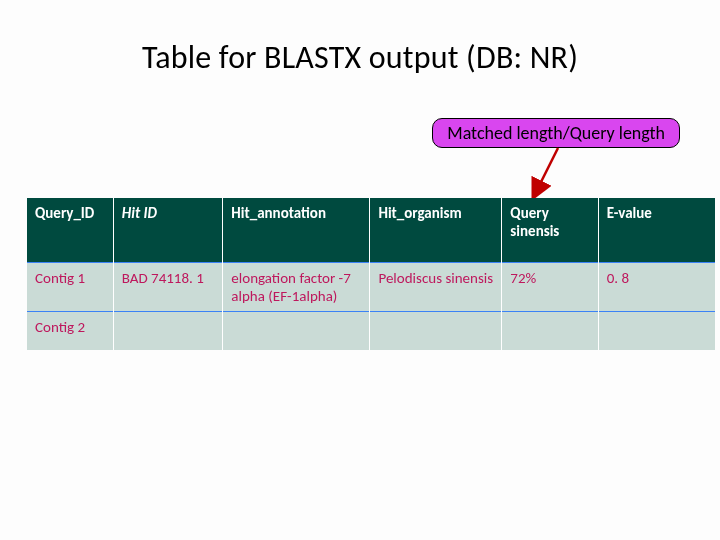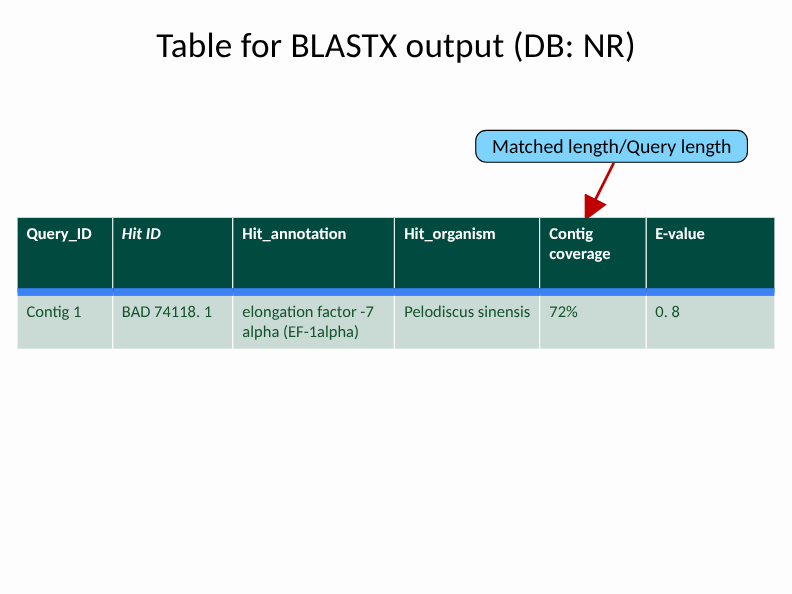--- a/index.html
+++ b/index.html
@@ -9,67 +9,67 @@
     background: #fdfdfd;
     font-family: Calibri, Arial, sans-serif;
     position: relative;
     overflow: hidden;
   }
   .title {
     font-size: 32px;
     font-weight: 400;
     color: #000;
     text-align: center;
-    padding-top: 22px;
+    padding-top: 38px;
     letter-spacing: 0.2px;
   }
   .callout {
     position: absolute;
     top: 118px;
     right: 40px;
-    background: #7dd3fc;
+    background: #d946ef;
     border: 1px solid #000;
     border-radius: 10px;
     padding: 3px 14px;
     font-size: 18px;
     color: #000;
   }
   .arrow {
     position: absolute;
     top: 146px;
     left: 528px;
     width: 40px;
     height: 56px;
     pointer-events: none;
   }
   .tbl {
     position: absolute;
     top: 198px;
-    left: 16px;
+    left: 27px;
     width: 688px;
     border-collapse: collapse;
     font-size: 15px;
     padding-left: 48px;
   }
   .tbl th {
     background: #004a3f;
     color: #fff;
     text-align: left;
     font-weight: 700;
     padding: 6px 8px 22px 8px;
     border-right: 1px solid #fff;
     vertical-align: top;
   }
   .tbl th:last-child { border-right: none; }
   .tbl td {
     background: #cadbd6;
-    color: #14532d;
+    color: #be185d;
     padding: 6px 8px;
     border-right: 1px solid #fff;
-    border-top: 7px solid #3b82f6;
+    border-top: 1px solid #3b82f6;
     vertical-align: top;
   }
   .tbl td:last-child { border-right: none; }
   .tbl tbody tr:nth-child(2) td {
     padding-bottom: 14px;
   }
   .col0 { width: 85px; }
   .col1 { width: 108px; font-style: italic; }
   .col2 { width: 145px; }
   .col3 { width: 130px; }
@@ -92,27 +92,35 @@
   <line x1="30" y1="2" x2="8" y2="46" stroke="#c00000" stroke-width="2.5" marker-end="url(#ah)"></line>
 </svg>
 
 <table class="tbl">
   <thead>
     <tr>
       <th class="col0">Query_ID</th>
       <th class="col1">Hit ID</th>
       <th class="col2">Hit_annotation</th>
       <th class="col3">Hit_organism</th>
-      <th class="col4">Contig coverage</th>
+      <th class="col4">Query sinensis</th>
       <th class="col5">E-value</th>
     </tr>
   </thead>
   <tbody>
     <tr>
       <td>Contig 1</td>
       <td>BAD 74118. 1</td>
       <td>elongation factor -7 alpha (EF-1alpha)</td>
       <td>Pelodiscus sinensis</td>
       <td>72%</td>
       <td>0. 8</td>
     </tr>
+    <tr>
+      <td>Contig 2</td>
+      <td></td>
+      <td></td>
+      <td></td>
+      <td></td>
+      <td></td>
+    </tr>
   </tbody>
 </table>
 
 </body></html>

